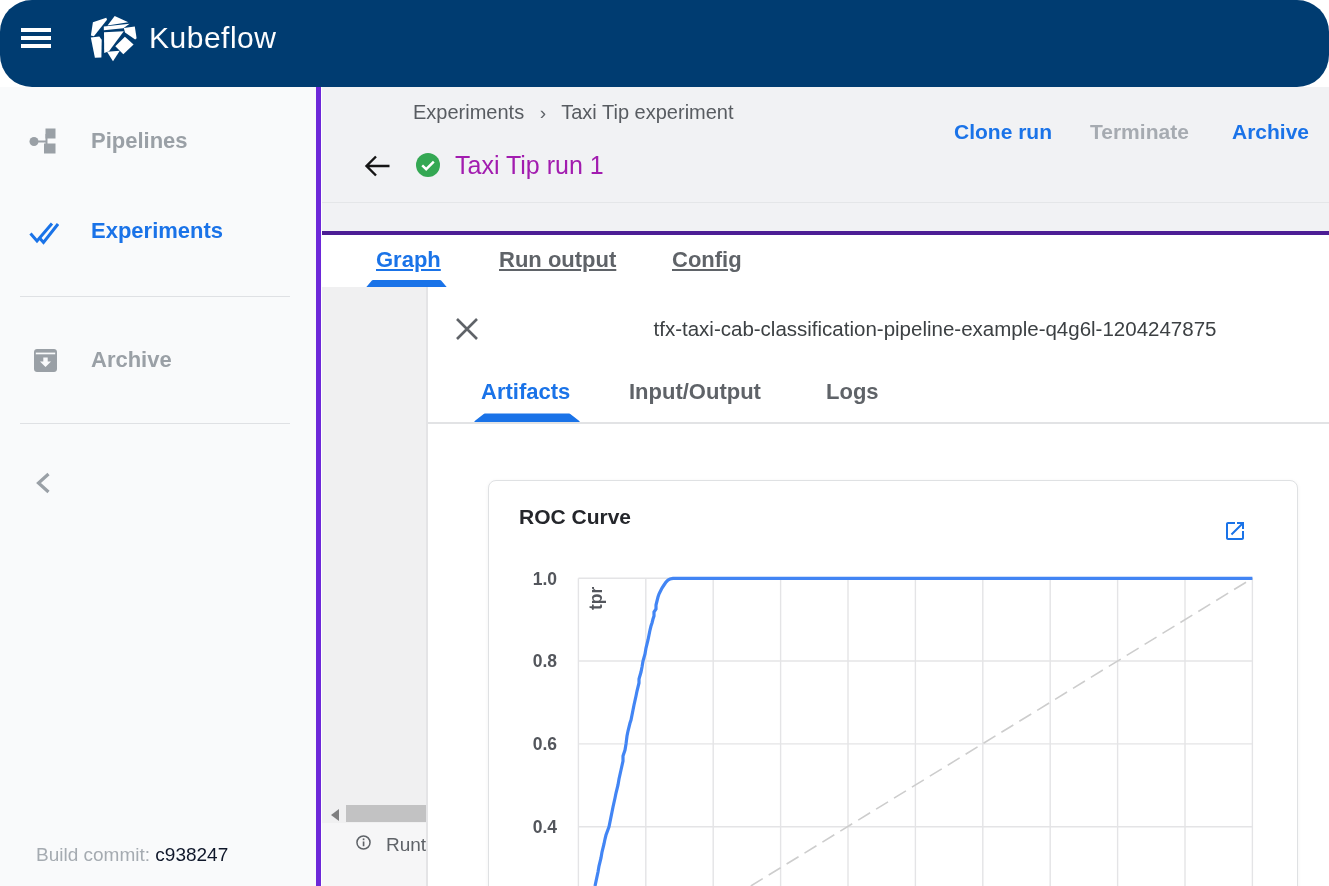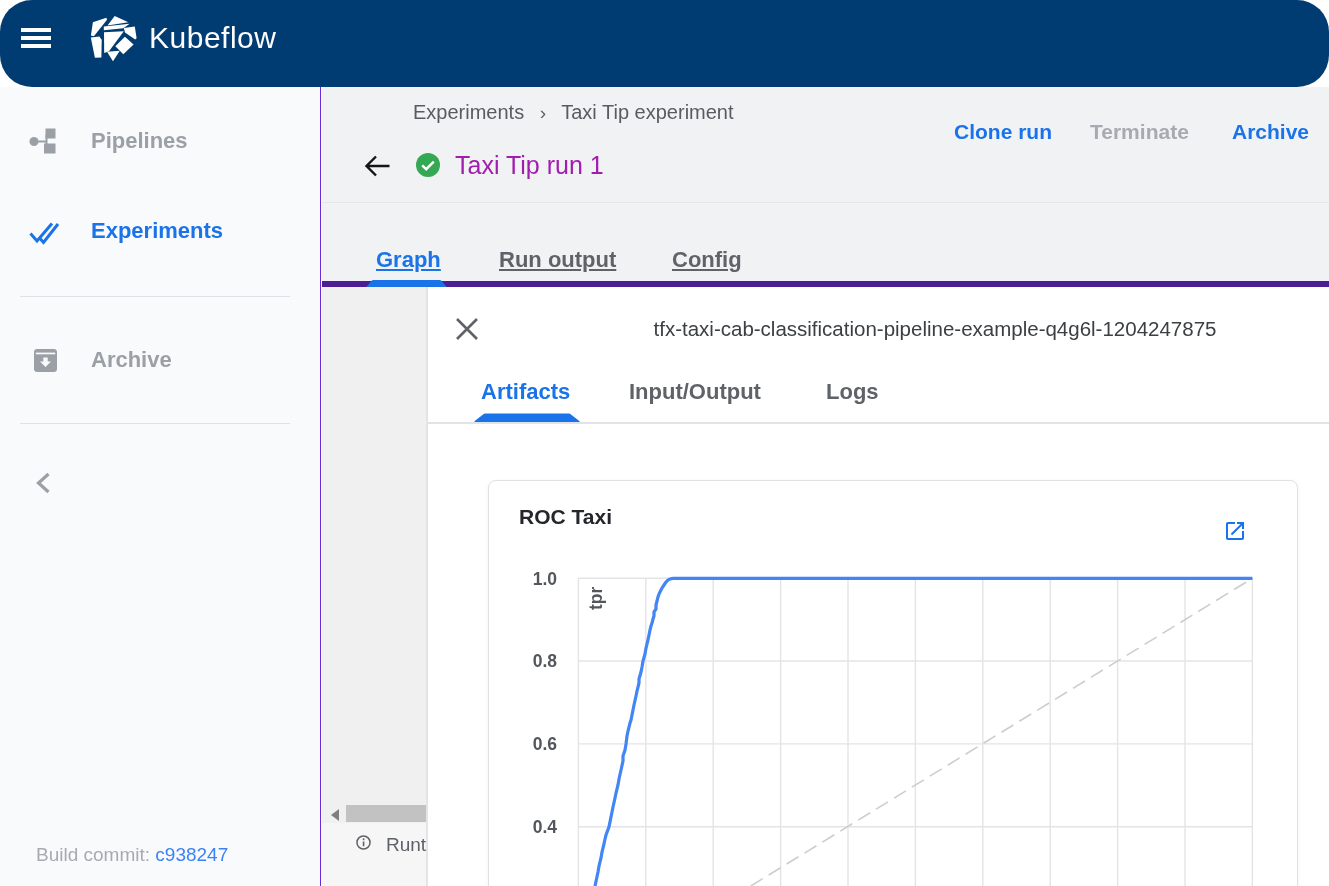--- a/index.html
+++ b/index.html
@@ -5,30 +5,30 @@
   * { margin:0; padding:0; box-sizing:border-box; }
   html,body { width:1329px; height:886px; overflow:hidden; }
   body { font-family:"Liberation Sans", sans-serif; position:relative; background:#fff; }
   .abs { position:absolute; }
 
   
   #topbar { position:absolute; left:0; top:0; width:1329px; height:87px; background:#003c71;border-radius:32px; }
   #kflogo-text { position:absolute; left:149px; top:21px; font-size:30px; color:#fdfdfe; font-weight:400; letter-spacing:0.5px; }
 
   
-  #sidebar { position:absolute; left:0; top:87px; width:321px; height:799px; background:#f9fafb; border-right:1px solid #6d28d9; }
+  #sidebar { position:absolute; left:0; top:87px; width:321px; height:799px; background:#f9fafb; border-right:5px solid #6d28d9; }
   .navitem { position:absolute; left:0; width:100%; }
   .navlabel { font-size:22px; font-weight:bold; color:#9aa0a6; }
   .navlabel.active { color:#1a73e8; }
   .sidehr { position:absolute; left:20px; width:270px; border-top:1px solid #dfe1e4; }
   #buildrow { position:absolute; left:36px; top:757px; font-size:19px; color:#a5abb1; }
-  #buildrow a { color:#3b82f6; text-decoration:none;text-align:right; }
-
-  
-  #mainhead { position:absolute; left:322px; top:87px; width:1007px; height:200px; background:#f1f2f4; border-bottom:6px solid #4c1d95; }
+  #buildrow a { color:#0f172a; text-decoration:none;text-align:right; }
+
+  
+  #mainhead { position:absolute; left:322px; top:87px; width:1007px; height:148px; background:#f1f2f4; border-bottom:4px solid #4c1d95; }
   #breadcrumb { position:absolute; left:91px; top:14px; font-size:20px; color:#585c61; }
   #breadcrumb .sep { color:#5f6368; margin:0 10px; font-size:19px; }
   .topbtn { position:absolute; top:33px; font-size:21px; font-weight:bold; color:#1a73e8; }
   .topbtn.disabled { color:#a6abb1; }
   #runtitle { position:absolute; left:133px; top:64px; font-size:25px; color:#a21caf; }
   .mtab { position:absolute; font-size:22px; font-weight:bold; color:#5f6368;text-decoration:underline; }
   .mtab.active { color:#1a73e8; }
 
   
   #graphstrip { position:absolute; left:322px; top:287px; width:104px; height:599px; background:#f0f0f1; }
@@ -163,21 +163,21 @@
     <span class="ptab active" style="left:53px; top:92px;">Artifacts</span>
     <span class="ptab" style="left:201px; top:92px;">Input/Output</span>
     <span class="ptab" style="left:398px; top:92px;">Logs</span>
     <div id="paneltabline"></div>
     <svg class="abs" style="left:46px; top:126px;" width="106" height="9" viewBox="0 0 106 9">
       <path d="M2 9 L11 2 H95 L104 9 Z" fill="#1a73e8" stroke="#1a73e8" stroke-width="3.2" stroke-linejoin="round"></path>
     </svg>
   </div>
 
   <div id="card">
-    <div id="roctitle">ROC Taxi</div>
+    <div id="roctitle">ROC Curve</div>
     <svg class="abs" style="left:734px; top:38px;" width="24" height="24" viewBox="0 0 24 24">
       <path d="M19 19 H5 V5 H12 V3 H5 C3.9 3 3 3.9 3 5 V19 C3 20.1 3.9 21 5 21 H19 C20.1 21 21 20.1 21 19 V12 H19 Z" fill="#1a73e8"></path>
       <path d="M14 3 V5 H17.6 L7.75 14.85 L9.15 16.25 L19 6.4 V10 H21 V3 Z" fill="#1a73e8"></path>
     </svg>
   </div>
 
   <svg class="abs" style="left:488px; top:480px;" width="810" height="406" viewBox="0 0 810 406">
     <g stroke="#e4e4e6" stroke-width="1.4">
       <line x1="90.4" y1="98.3" x2="90.4" y2="406"></line>
       <line x1="157.8" y1="98.3" x2="157.8" y2="406"></line>

